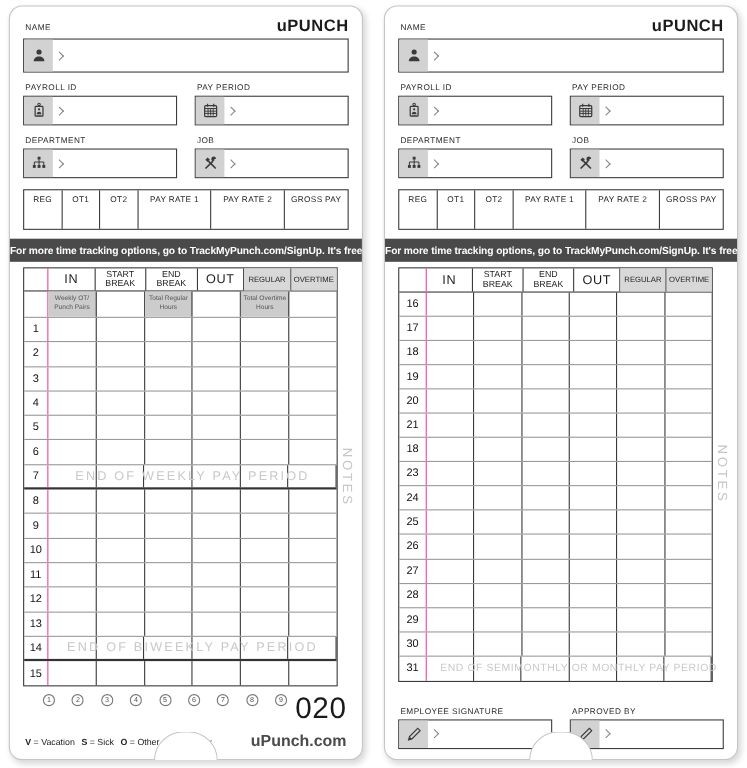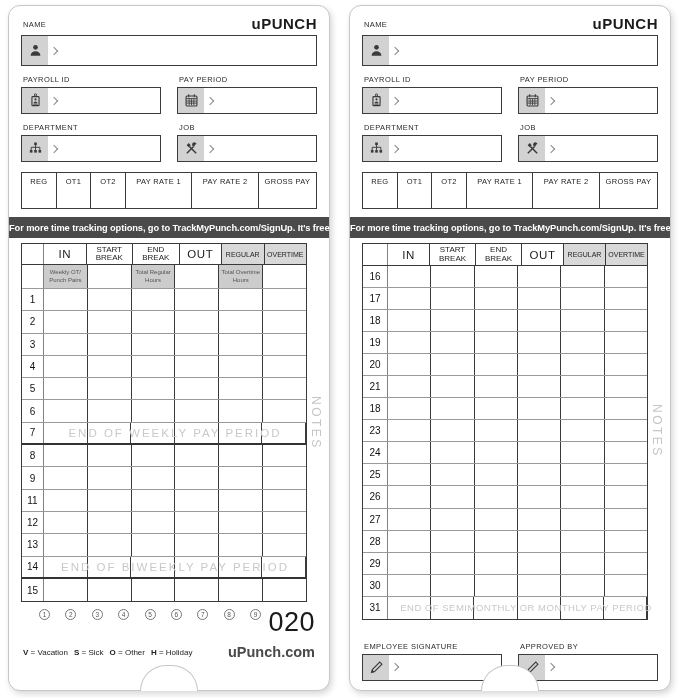--- a/index.html
+++ b/index.html
@@ -287,20 +287,29 @@
             <div class="trow" style="height: 22.3px;">
               <div class="tnum">9</div>
               <div class="tcol"></div>
               <div class="tcol"></div>
               <div class="tcol"></div>
               <div class="tcol"></div>
               <div class="tcol"></div>
               <div class="tcol"></div>
             </div>
             <div class="trow" style="height: 22.3px;">
+              <div class="tnum">10</div>
+              <div class="tcol"></div>
+              <div class="tcol"></div>
+              <div class="tcol"></div>
+              <div class="tcol"></div>
+              <div class="tcol"></div>
+              <div class="tcol"></div>
+            </div>
+            <div class="trow" style="height: 22.3px;">
               <div class="tnum">11</div>
               <div class="tcol"></div>
               <div class="tcol"></div>
               <div class="tcol"></div>
               <div class="tcol"></div>
               <div class="tcol"></div>
               <div class="tcol"></div>
             </div>
             <div class="trow" style="height: 22.3px;">
               <div class="tnum">12</div>

